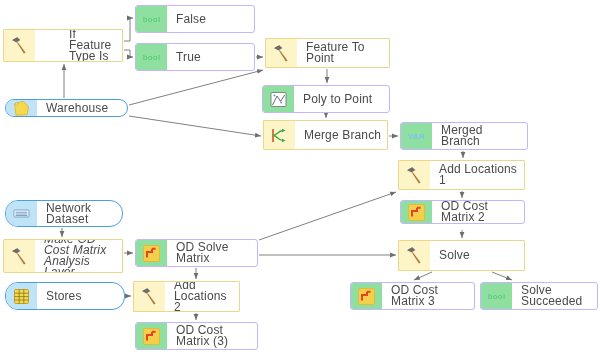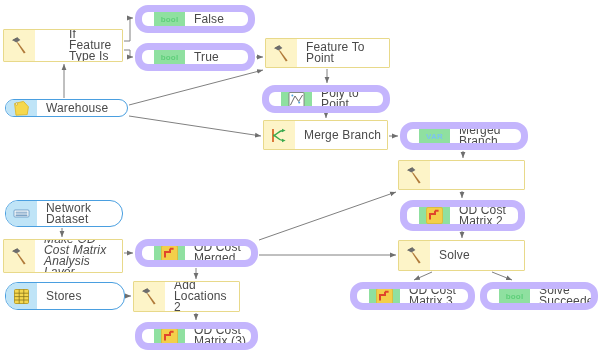--- a/index.html
+++ b/index.html
@@ -56,23 +56,22 @@
   .node.tool {
     border: 1px solid #e8d98a;
     border-radius: 1px;
   }
   .node.tool .icon-cell {
     background: #fdf4c8;
   }
 
   
   .node.data {
-    border: 7px solid #c4b5fd;
-    border-radius: 13px;
-    padding-left: 12px;
+    border: 1px solid #c4b5fd;
+    border-radius: 3px;
   }
   .node.data .icon-cell {
     background: #8fe0a0;
   }
 
   
   .node.input {
     border: 1px solid #4a9fe0;
     border-radius: 13px;
   }
@@ -221,22 +220,23 @@
       <div class="node tool" style="left: 398px; top: 160px; width: 127px; height: 30px;">
         <div class="icon-cell">
           <span style="display: flex; align-items: center; justify-content: center; width: 100%; height: 100%;">
             <svg width="19" height="19" viewBox="0 0 19 19">
               <path d="M2.5,4.2 L7.5,1.6 L10.4,4.0 L6.4,6.6 Z" fill="#6e6e6e"></path>
               <path d="M6.6,5.6 L8.6,7.2 L15.6,16.4 L13.9,17.6 L7.6,7.8 Z" fill="#b07a3a"></path>
               <path d="M2.5,4.2 L7.5,1.6" stroke="#565656" stroke-width="0.8" fill="none"></path>
             </svg>
           </span>
         </div>
-      </div>
-      <div class="node data" style="left: 400px; top: 200px; width: 125px; height: 31px;">
+        <div class="label-cell">Add Locations 1</div>
+      </div>
+      <div class="node data" style="left: 400px; top: 200px; width: 125px; height: 24px;">
         <div class="icon-cell">
           <span style="display: flex; align-items: center; justify-content: center; width: 100%; height: 100%;">
             <svg width="19" height="19" viewBox="0 0 19 19">
               <rect x="1.5" y="1.5" width="16" height="16" rx="1.5" fill="#f3cf4a" stroke="#e0b832" stroke-width="0.8"></rect>
               <path d="M5,13.5 L5,8 L10,8 L10,4.8" stroke="#e0452b" stroke-width="2" fill="none" stroke-linejoin="miter"></path>
               <path d="M10,4.8 L13.6,4.8" stroke="#e0452b" stroke-width="2" fill="none"></path>
             </svg>
           </span>
         </div>
         <div class="label-cell">OD Cost Matrix 2</div>
@@ -304,21 +304,21 @@
       <div class="node data" style="left: 135px; top: 239px; width: 123px; height: 28px;">
         <div class="icon-cell">
           <span style="display: flex; align-items: center; justify-content: center; width: 100%; height: 100%;">
             <svg width="19" height="19" viewBox="0 0 19 19">
               <rect x="1.5" y="1.5" width="16" height="16" rx="1.5" fill="#f3cf4a" stroke="#e0b832" stroke-width="0.8"></rect>
               <path d="M5,13.5 L5,8 L10,8 L10,4.8" stroke="#e0452b" stroke-width="2" fill="none" stroke-linejoin="miter"></path>
               <path d="M10,4.8 L13.6,4.8" stroke="#e0452b" stroke-width="2" fill="none"></path>
             </svg>
           </span>
         </div>
-        <div class="label-cell">OD Cost Merged</div>
+        <div class="label-cell">OD Solve Matrix</div>
       </div>
       <div class="node input" style="left: 5px; top: 282px; width: 120px; height: 28px;">
         <div class="icon-cell">
           <span style="display: flex; align-items: center; justify-content: center; width: 100%; height: 100%;">
             <svg width="19" height="19" viewBox="0 0 19 19">
               <rect x="2.5" y="2.5" width="14" height="14" rx="1" fill="#f5d84e" stroke="#b79a22" stroke-width="0.9"></rect>
               <path d="M2.5,6.2 L16.5,6.2 M2.5,9.6 L16.5,9.6 M2.5,13.0 L16.5,13.0" stroke="#7d6a18" stroke-width="0.7"></path>
               <path d="M7.2,2.5 L7.2,16.5 M11.8,2.5 L11.8,16.5" stroke="#7d6a18" stroke-width="0.7"></path>
             </svg>
           </span>

